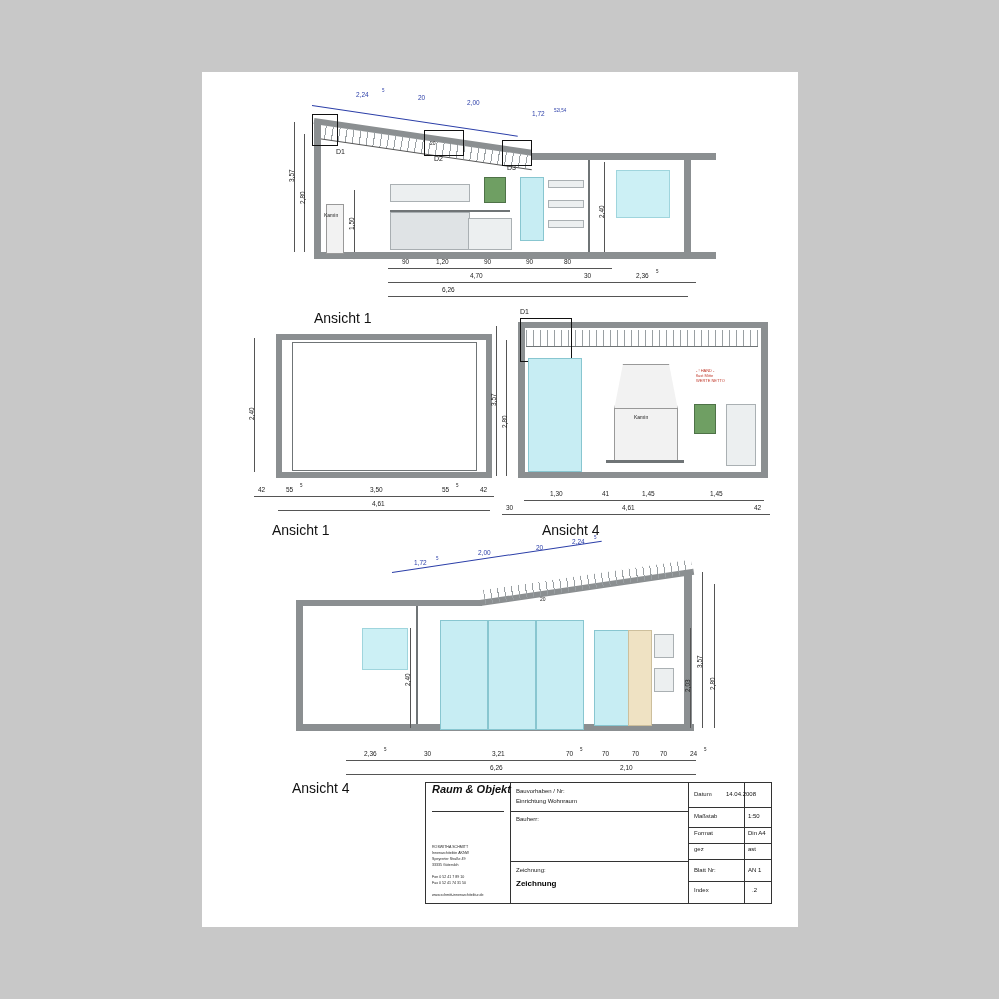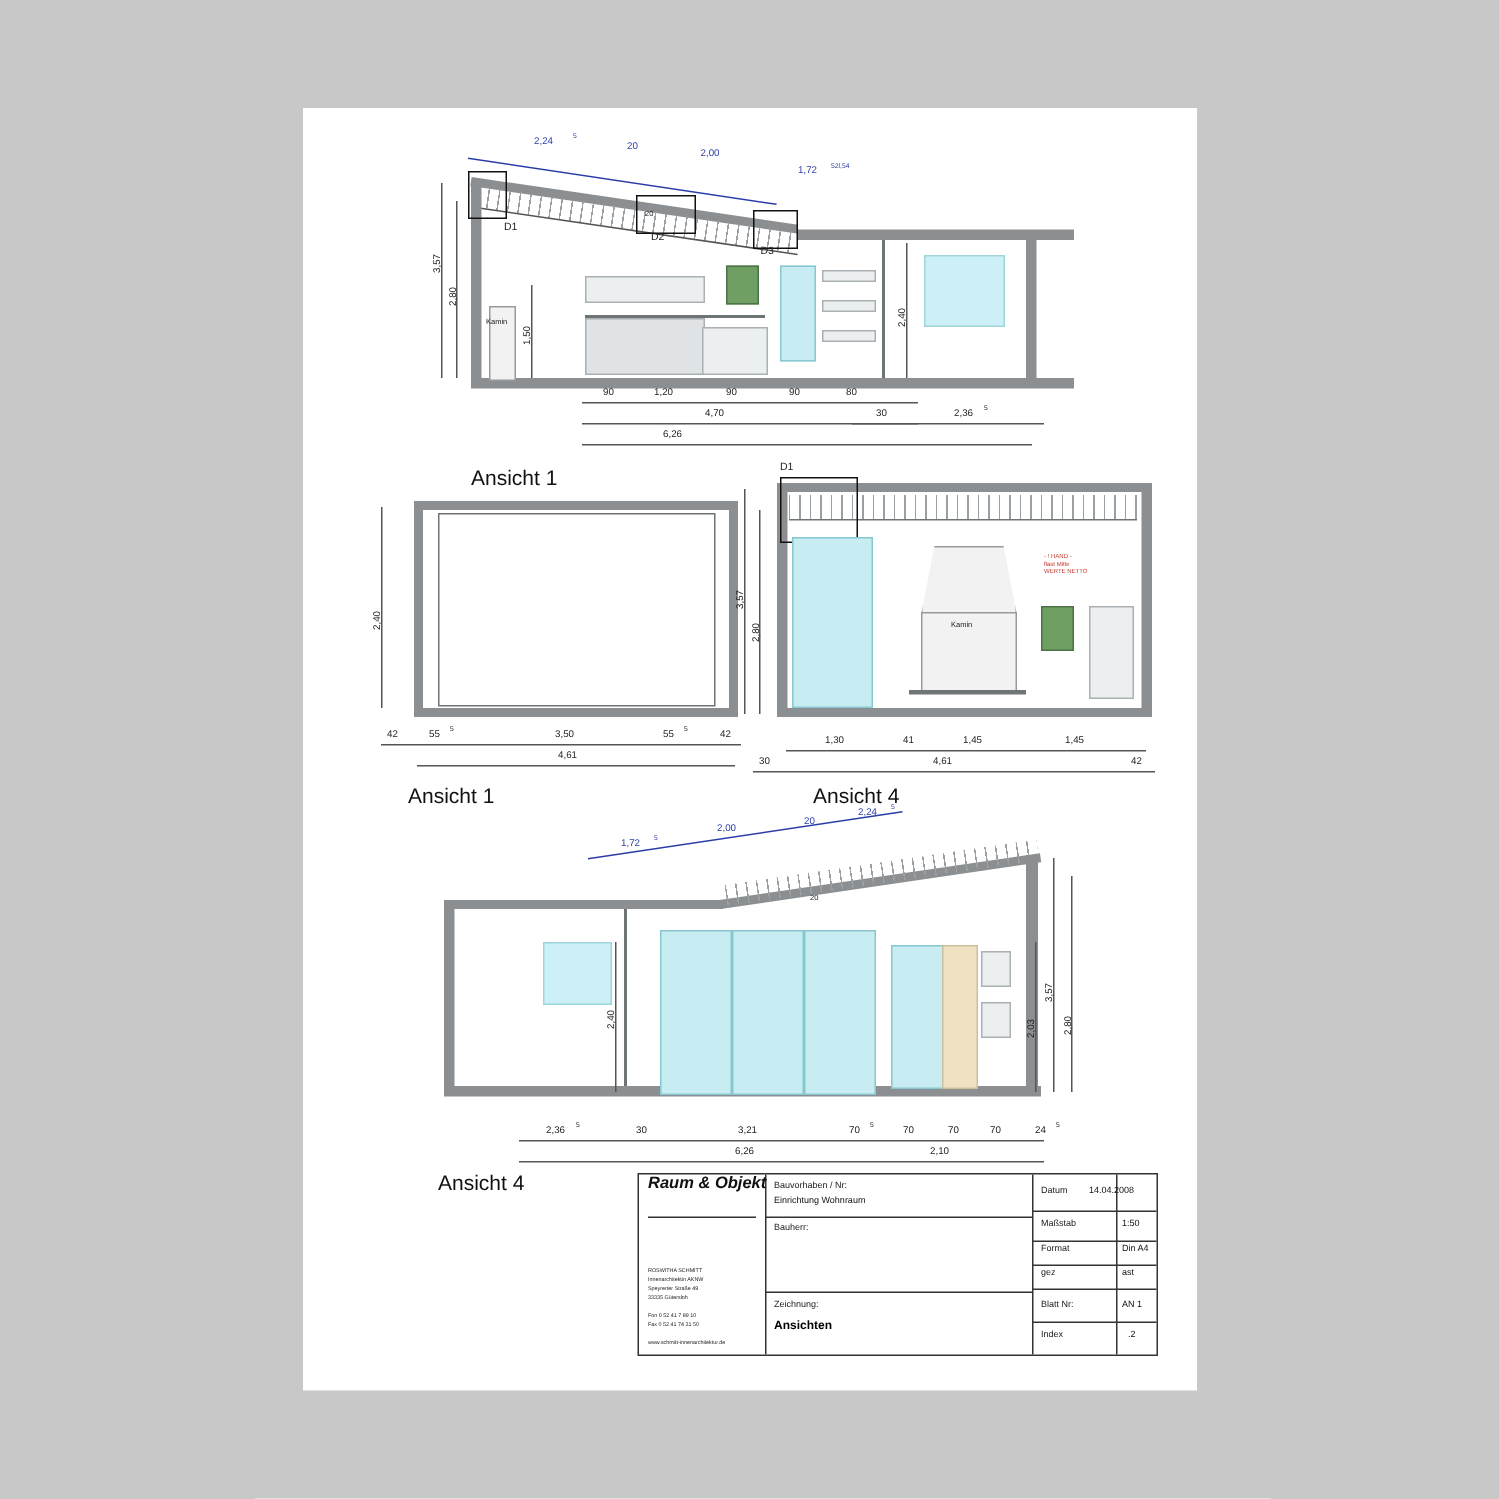--- a/index.html
+++ b/index.html
@@ -292,21 +292,21 @@
     <div class="lbl addr" style="left:6px;top:80px;">33335 Gütersloh</div>
     <div class="lbl addr" style="left:6px;top:92px;">Fon 0 52 41 7 89 10</div>
     <div class="lbl addr" style="left:6px;top:98px;">Fax 0 52 41 74 31 50</div>
     <div class="lbl addr" style="left:6px;top:110px;">www.schmitt-innenarchitektur.de</div>
 
     <div class="lbl tb-label" style="left:90px;top:5px;">Bauvorhaben / Nr:</div>
     <div class="lbl tb-val" style="left:90px;top:15px;">Einrichtung Wohnraum</div>
     <div class="lbl tb-label" style="left:90px;top:33px;">Bauherr:</div>
     <div class="lbl tb-val" style="left:90px;top:45px;"></div>
     <div class="lbl tb-label" style="left:90px;top:84px;">Zeichnung:</div>
-    <div class="lbl tb-strong" style="left:90px;top:96px;">Ansichten</div>
+    <div class="lbl tb-strong" style="left:90px;top:96px;">Zeichnung</div>
 
     <div class="lbl tb-label" style="left:268px;top:8px;">Datum</div>
     <div class="lbl tb-val" style="left:300px;top:8px;">14.04.2008</div>
     <div class="lbl tb-label" style="left:268px;top:30px;">Maßstab</div>
     <div class="lbl tb-val" style="left:322px;top:30px;">1:50</div>
     <div class="lbl tb-label" style="left:268px;top:47px;">Format</div>
     <div class="lbl tb-val" style="left:322px;top:47px;">Din A4</div>
     <div class="lbl tb-label" style="left:268px;top:63px;">gez</div>
     <div class="lbl tb-val" style="left:322px;top:63px;">ast</div>
     <div class="lbl tb-label" style="left:268px;top:84px;">Blatt Nr:</div>

